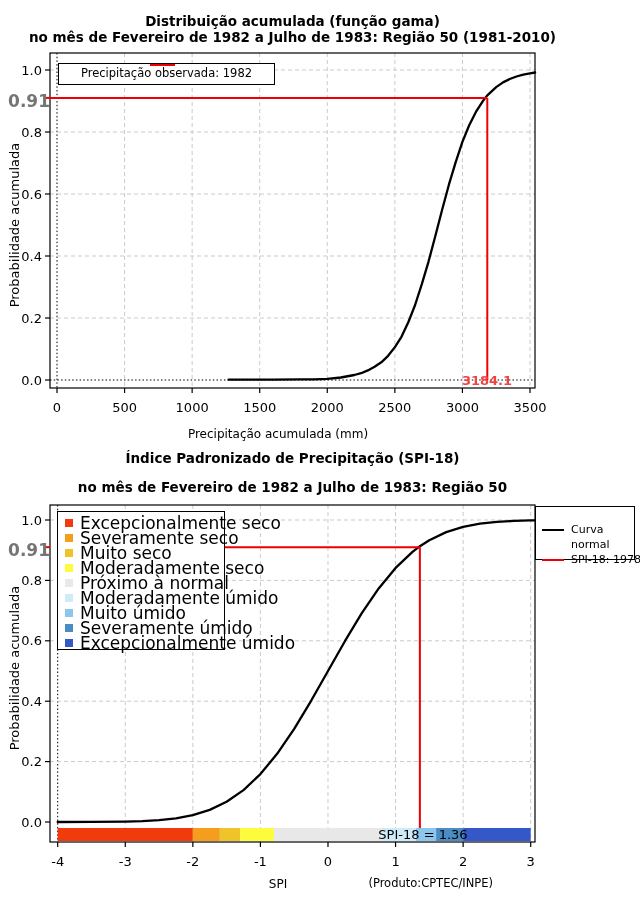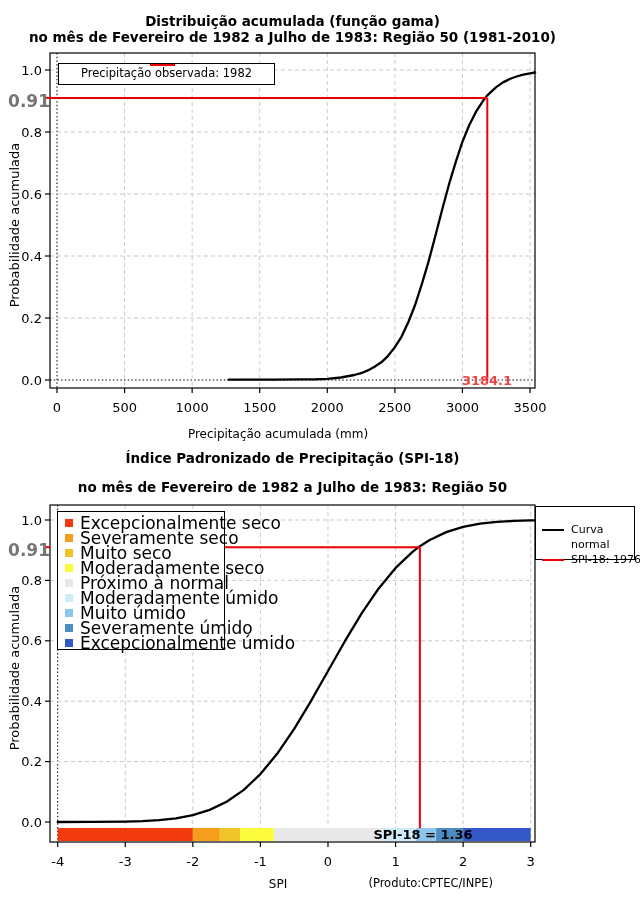--- a/index.html
+++ b/index.html
@@ -12,21 +12,21 @@
   .x1{top:427px;} .x2{top:877px;}
   .ylab{position:absolute;left:-135px;width:300px;height:16px;text-align:center;font-size:13px;
         transform:rotate(-90deg);white-space:nowrap;}
   .y1{top:217px;} .y2{top:660px;}
   .mlab{position:absolute;font-weight:bold;font-size:17px;color:#757575;}
   .m1y{left:5px;top:91px;width:45px;text-align:right;}
   .m2y{left:5px;top:540px;width:45px;text-align:right;}
   .mx{position:absolute;font-weight:bold;font-size:13px;color:#ef4444;text-align:center;}
   .m1x{left:447px;top:373px;width:80px;}
   .ann{position:absolute;left:353px;top:828px;width:140px;height:13px;line-height:13px;
-       font-weight:bold;font-size:13px;color:#000;text-align:center;}
+       font-weight:normal;font-size:13px;color:#000;text-align:center;}
   .legendbox{position:absolute;border:1px solid #000;background:#fff;box-sizing:border-box;}
   .lg1{left:58px;top:63px;width:217px;height:22px;display:flex;align-items:center;padding:0 6px;flex-direction:column;}
   .lg1 .lsample{display:inline-block;width:25px;height:2px;margin-right:8px;flex:0 0 auto;}
   .lg1 .ltext{font-size:11.5px;white-space:nowrap;}
   .lg2l{left:57px;top:511px;width:168px;height:139px;padding:3px 0 0 7px;}
   .catrow{display:flex;align-items:center;height:15.1px;}
   .catrow .sq{width:8px;height:8px;margin-right:7px;flex:0 0 auto;}
   .catrow .cl{font-size:17px;white-space:nowrap;}
   .lg2r{left:535px;top:506px;width:100px;height:54px;padding:15px 0 0 6px;}
   .crow{display:flex;align-items:center;height:15px;}
@@ -202,18 +202,18 @@
       <div class="crow">
         <span class="ls" style="background: rgb(0, 0, 0);"></span>
         <span class="cl">Curva</span>
       </div>
       <div class="crow">
         <span class="ls none"></span>
         <span class="cl">normal</span>
       </div>
       <div class="crow">
         <span class="ls" style="background: rgb(238, 0, 0);"></span>
-        <span class="cl">SPI-18: 1976</span>
+        <span class="cl">SPI-18: 1978</span>
       </div>
     </div>
   <div class="ann">SPI-18 = 1.36</div>
   <div class="footer">(Produto:CPTEC/INPE)</div>
 </div>
 
 </body></html>

